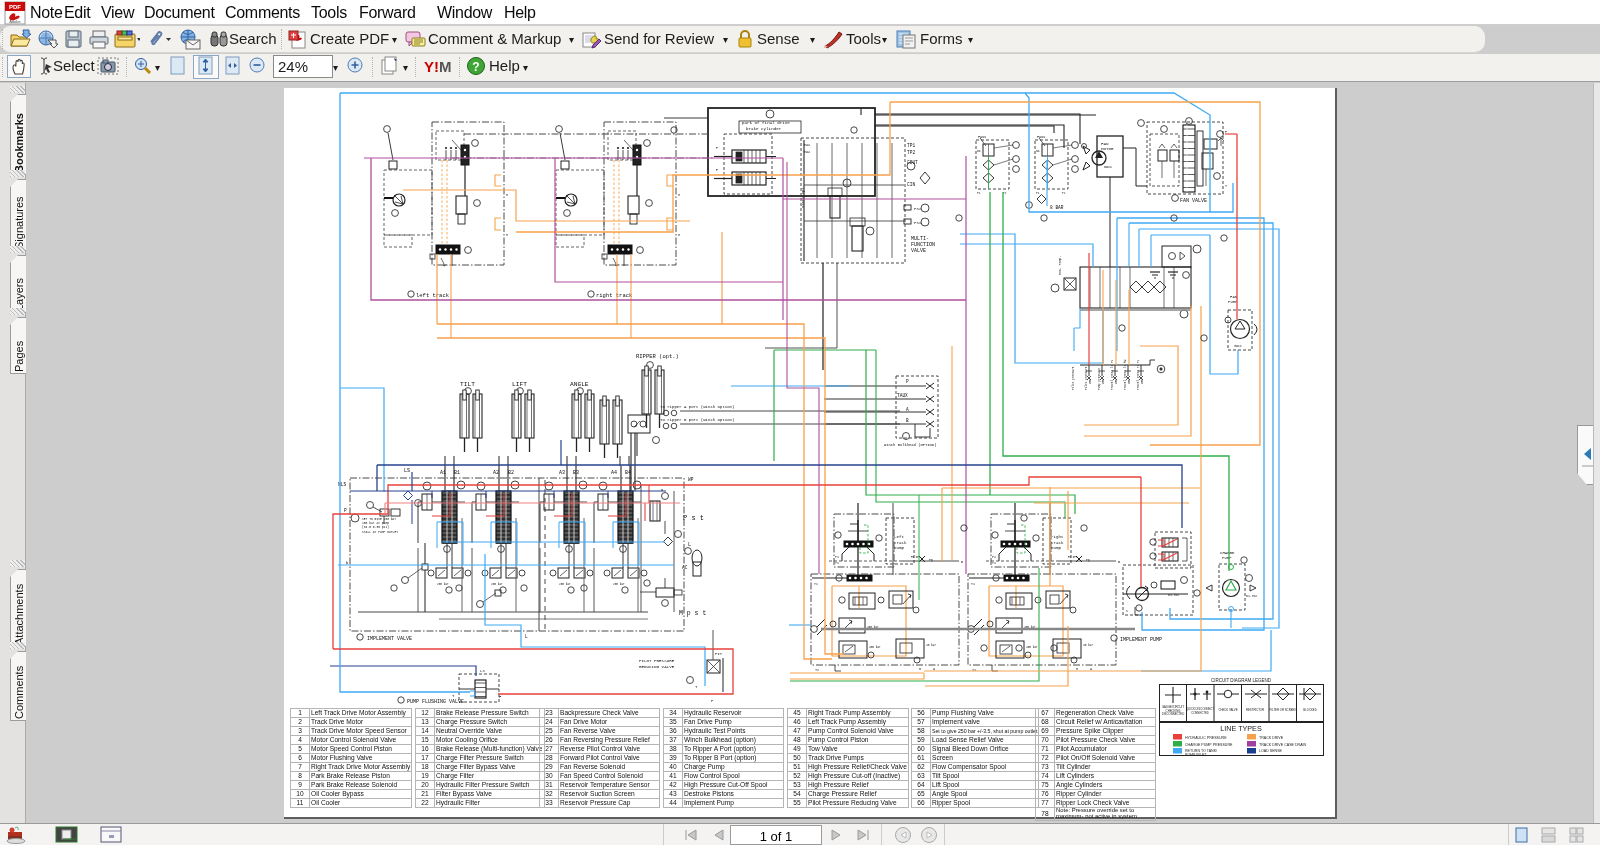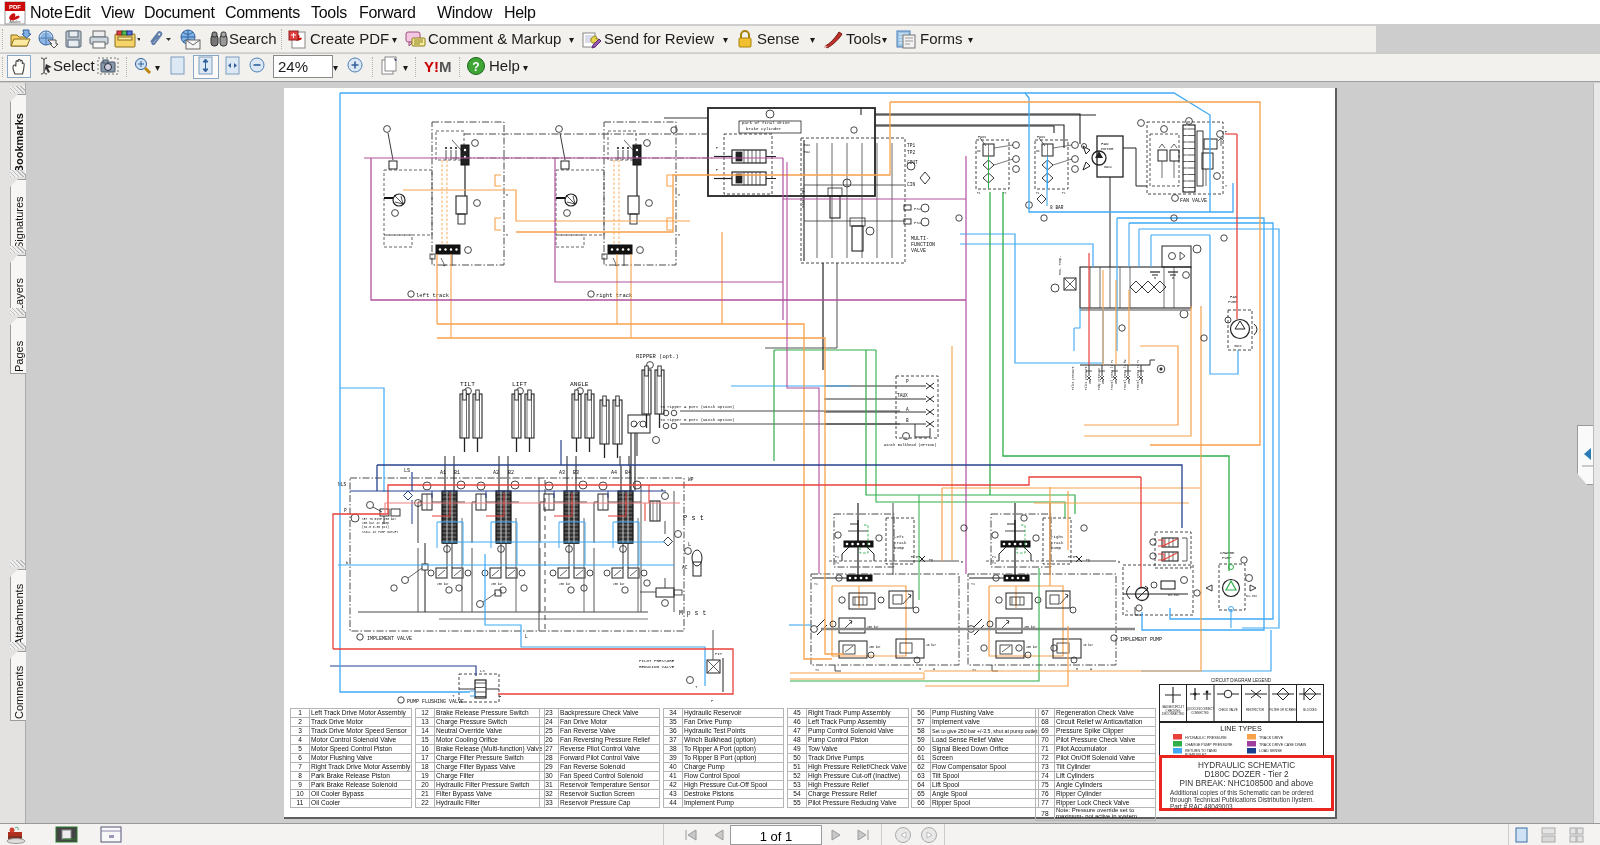--- a/index.html
+++ b/index.html
@@ -1,19 +1,19 @@
 <!DOCTYPE html>
 <html><head><meta charset="utf-8">
 <style>
 *{margin:0;padding:0;box-sizing:border-box}
 html,body{width:1600px;height:845px;overflow:hidden;background:#cdcdcd;font-family:"Liberation Sans",sans-serif;}
 .abs{position:absolute}
 #menubar{left:0;top:0;width:1600px;height:25px;background:#fff;border-bottom:1px solid #cfcfcf;}
 .menuitem{position:absolute;top:4px;font-size:16px;color:#0a0a0a;letter-spacing:-0.3px}
-#tb1{left:0;top:26px;width:1376px;height:27px;background:#f2f1ee;border-bottom:1px solid #d8d6d2;}
+#tb1{left:0;top:26px;width:1485px;height:27px;background:#f2f1ee;border-bottom:1px solid #d8d6d2;border-radius:11px;}
 #tb2{left:0;top:54px;width:1600px;height:28px;background:#f2f1ee;border-bottom:1px solid #9d9d9d;}
 .tbtext{position:absolute;font-size:15px;color:#1c1c1c;top:4px}
 .sep{position:absolute;top:3px;width:5px;height:20px;border-left:1px dotted #b5b3af}
 #sidebar{left:0;top:83px;width:26px;height:740px;background:#e3e2e0;border-right:1px solid #aaa}
 .tab{position:absolute;left:10px;width:16px;background:#f7f6f4;border:1px solid #9c9c9c;border-right:none;clip-path:polygon(0 8px,8px 0,16px 0,16px 100%,0 100%);}
 .tabtxt{position:absolute;transform:rotate(-90deg);transform-origin:0 0;font-size:11px;color:#111;white-space:nowrap;}
 #page{position:absolute;left:284px;top:88px;width:1053px;height:731px;background:#fff;border-right:2px solid #5e5e5e;border-bottom:2px solid #5e5e5e;}
 #statusbar{left:0;top:823px;width:1600px;height:22px;background:#f4f3f2;border-top:1px solid #999;}
 #howto{position:absolute;left:1577px;top:425px;width:23px;height:60px;background:#fafafa;border:1px solid #999;clip-path:polygon(0 0,100% 0,100% 100%,10px 100%,0 calc(100% - 12px));}
 .ic{position:absolute;top:3px;}
@@ -1570,24 +1570,20 @@
 <rect x="14" y="26" width="9" height="5.5" fill="#3fa9f5"></rect>
       <text x="26" y="30" font-size="3.6" fill="#222">RETURN TO TANK/</text>
       <text x="26" y="33.5" font-size="3.6" fill="#222">PUMP INLET</text>
 <rect x="88" y="12" width="9" height="5.5" fill="#f7a14b"></rect>
       <text x="100" y="17" font-size="3.6" fill="#222">TRACK DRIVE</text>
 <rect x="88" y="19" width="9" height="5.5" fill="#a0409e"></rect>
       <text x="100" y="24" font-size="3.6" fill="#222">TRACK DRIVE CASE DRAIN</text>
 <rect x="88" y="26" width="9" height="5.5" fill="#1b3f8f"></rect>
       <text x="100" y="30" font-size="3.6" fill="#222">LOAD SENSE</text>
 </svg>
-<div style="position:absolute;left:875px;top:667px;width:175px;height:56px;border:3.5px solid #e8251f;background:#fff">
-<div style="text-align:center;font-size:8.2px;color:#333;margin-top:3px;line-height:9px">HYDRAULIC SCHEMATIC<br>D180C DOZER - Tier 2<br>PIN BREAK: NHC108500 and above</div>
-<div style="font-size:6.4px;color:#333;margin:1px 0 0 8px;line-height:7px">Additional copies of this Schematic can be ordered<br>through Technical Publications Distribution IIystem.<br>Part # RAC 48049003</div>
-</div>
 
 </div>
 
 <div id="howto"><svg width="21" height="56">
       <path d="M13 22 l-7 6 7 6z" fill="#2a7ab5"></path>
       <path d="M4 40 h12" stroke="#999"></path>
     </svg></div>
 
 <div class="abs" id="statusbar">
  <svg class="abs" style="left:6px;top:2px" width="22" height="18">

